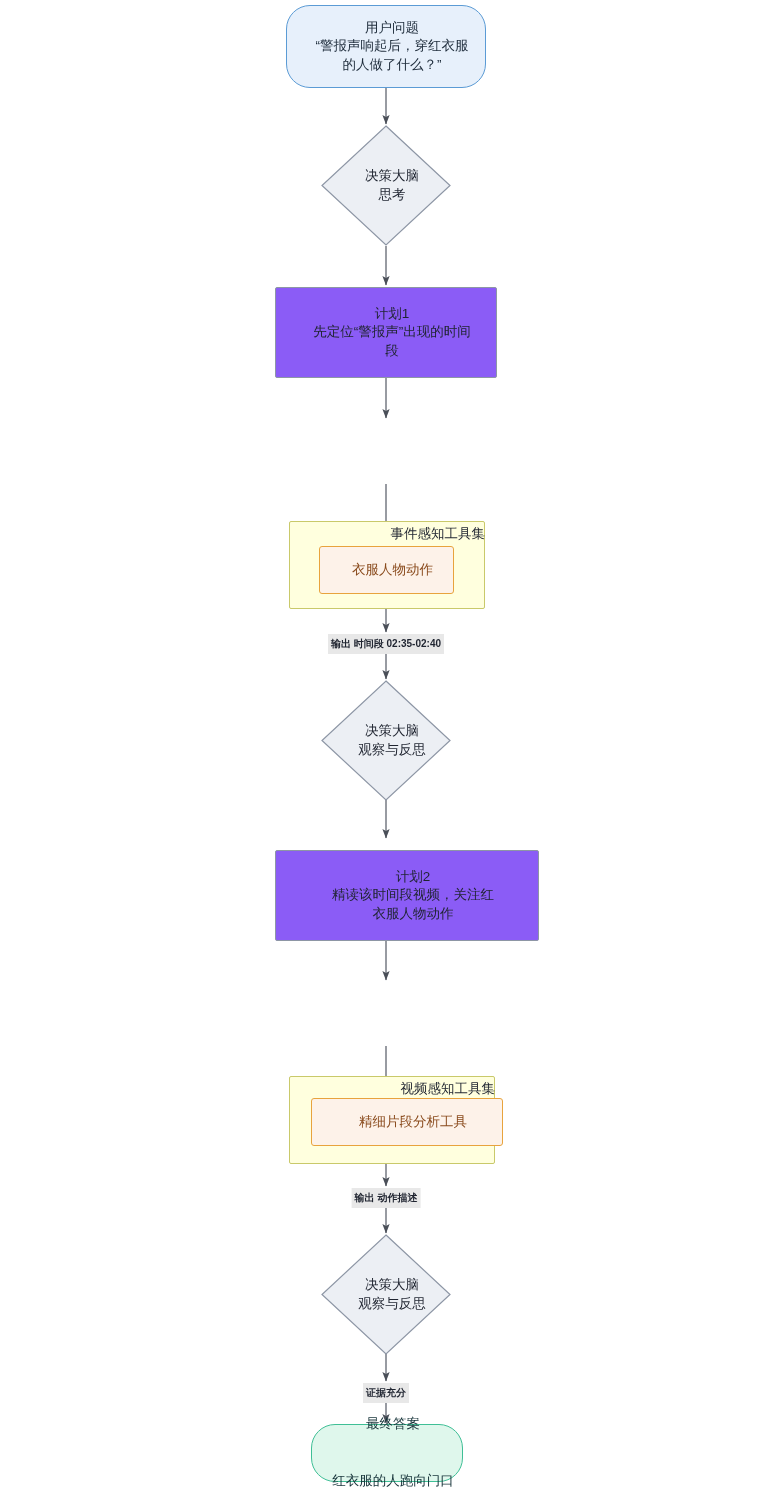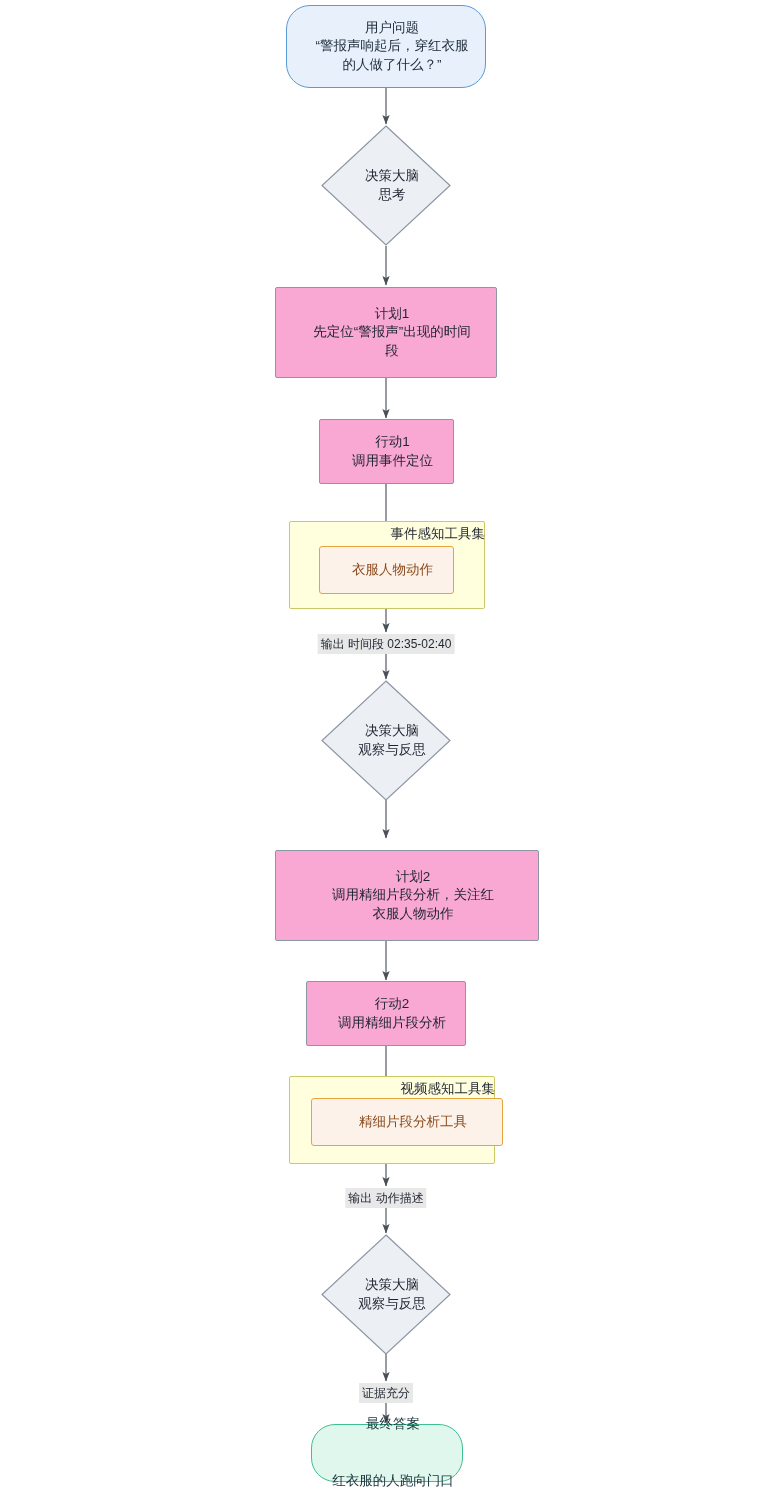--- a/index.html
+++ b/index.html
@@ -53,21 +53,21 @@
     border-color: #5b9bd5;
     color: #1d2b3a;
   }
   .node-end {
     background: #dff7ec;
     border-color: #3fbf96;
     color: #17343a;
   }
   
   .node-rect {
-    background: #f9a8d4;
+    background: #8b5cf6;
     border: 1.2px solid #8d96a5;
     border-radius: 2px;
   }
   
   .node-tool {
     background: #fdf2e9;
     border: 1.6px solid #e8a33d;
     border-radius: 3px;
     color: #8a4b1d;
   }
@@ -107,26 +107,27 @@
     color: #1f2430;
     z-index: 4;
     pointer-events: none;
   }
 
   
   .edge-label {
     position: absolute;
     background: #e8e8e8;
     color: #1f2430;
-    font-size: 12px;
+    font-size: 10px;
     line-height: 18px;
     padding: 1px 3px;
     white-space: nowrap;
     transform: translateX(-50%);
     z-index: 5;
+    font-weight: bold;
   }
 </style>
 </head>
 <body>
 
 <div id="flow-root">
 
   <svg class="flow-svg" viewBox="0 0 760 1501">
     <defs>
       <marker id="arrowhead" markerWidth="9" markerHeight="9" refX="7.2" refY="3.1" orient="auto" markerUnits="strokeWidth">
@@ -181,51 +182,43 @@
       <span class="line">思考</span>
     </div>
   </div>
 
   <div class="node node-rect" style="left:275px; top:287px; width:222px; height:91px;">
     <span class="line">计划1</span>
     <span class="line">先定位“警报声”出现的时间</span>
     <span class="line">段</span>
   </div>
 
-  <div class="node node-rect" style="left:319px; top:419px; width:135px; height:65px;">
-    <span class="line">行动1</span>
-    <span class="line">调用事件定位</span>
-  </div>
 
   <div class="node node-tool" style="left:319px; top:546px; width:135px; height:48px;">
     <span class="line">衣服人物动作</span>
   </div>
 
   <div class="edge-label" style="left:386px; top:634px;">输出 时间段 02:35-02:40</div>
 
   <div class="node node-diamond" style="left:321px; top:680px; width:130px; height:121px;">
     <svg class="diamond-shape" viewBox="0 0 130 121" preserveAspectRatio="none">
       <polygon points="65,1 129,60.5 65,120 1,60.5" fill="#eceff4" stroke="#8d96a5" stroke-width="1.2"></polygon>
     </svg>
     <div class="diamond-label">
       <span class="line">决策大脑</span>
       <span class="line">观察与反思</span>
     </div>
   </div>
 
   <div class="node node-rect" style="left:275px; top:850px; width:264px; height:91px;">
     <span class="line">计划2</span>
-    <span class="line">调用精细片段分析，关注红</span>
+    <span class="line">精读该时间段视频，关注红</span>
     <span class="line">衣服人物动作</span>
   </div>
 
-  <div class="node node-rect" style="left:306px; top:981px; width:160px; height:65px;">
-    <span class="line">行动2</span>
-    <span class="line">调用精细片段分析</span>
-  </div>
 
   <div class="node node-tool" style="left:311px; top:1098px; width:192px; height:48px;">
     <span class="line">精细片段分析工具</span>
   </div>
 
   <div class="edge-label" style="left:386px; top:1188px;">输出 动作描述</div>
 
   <div class="node node-diamond" style="left:321px; top:1234px; width:130px; height:121px;">
     <svg class="diamond-shape" viewBox="0 0 130 121" preserveAspectRatio="none">
       <polygon points="65,1 129,60.5 65,120 1,60.5" fill="#eceff4" stroke="#8d96a5" stroke-width="1.2"></polygon>

